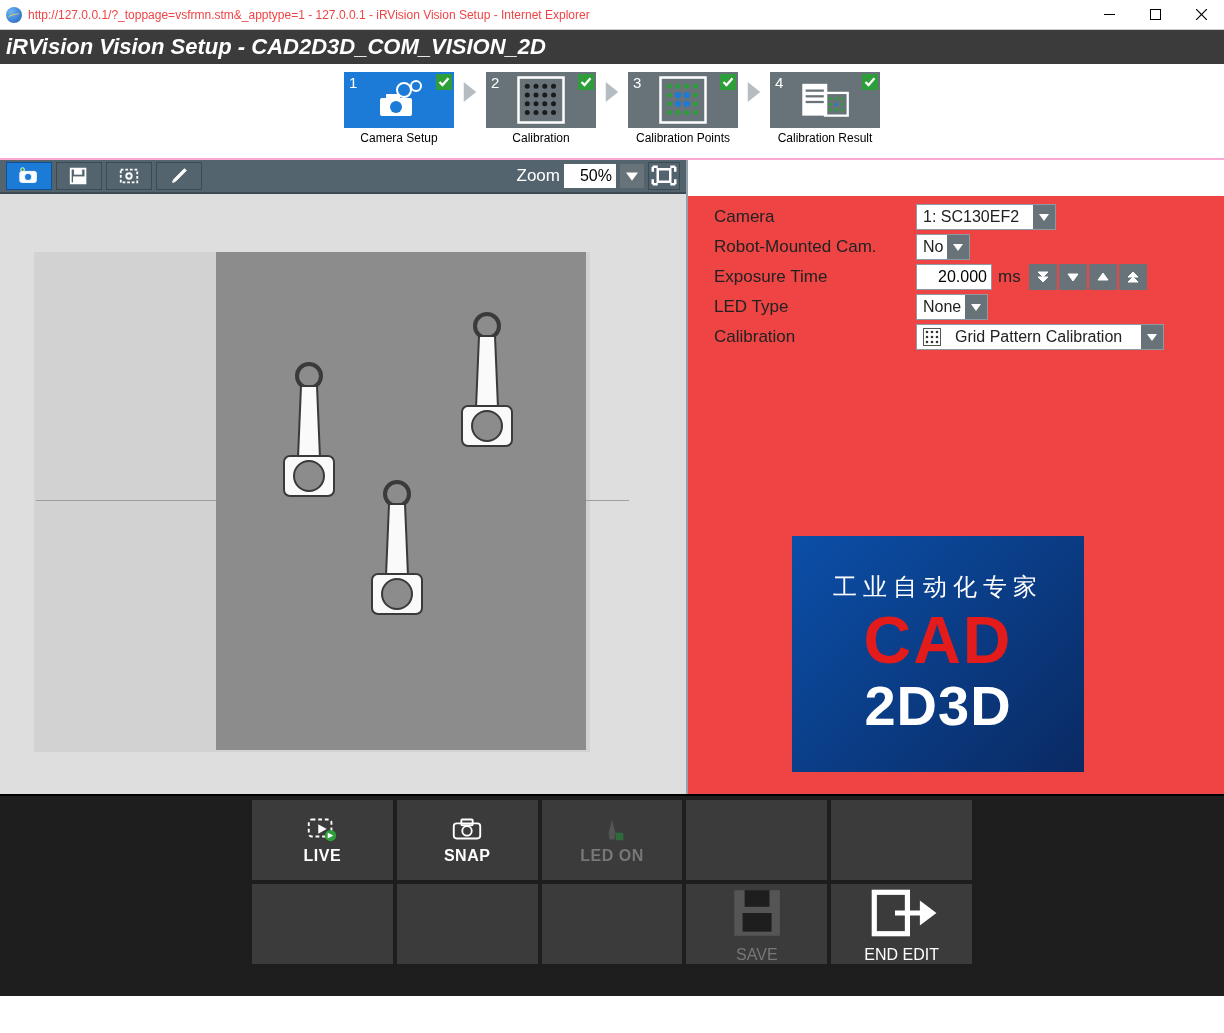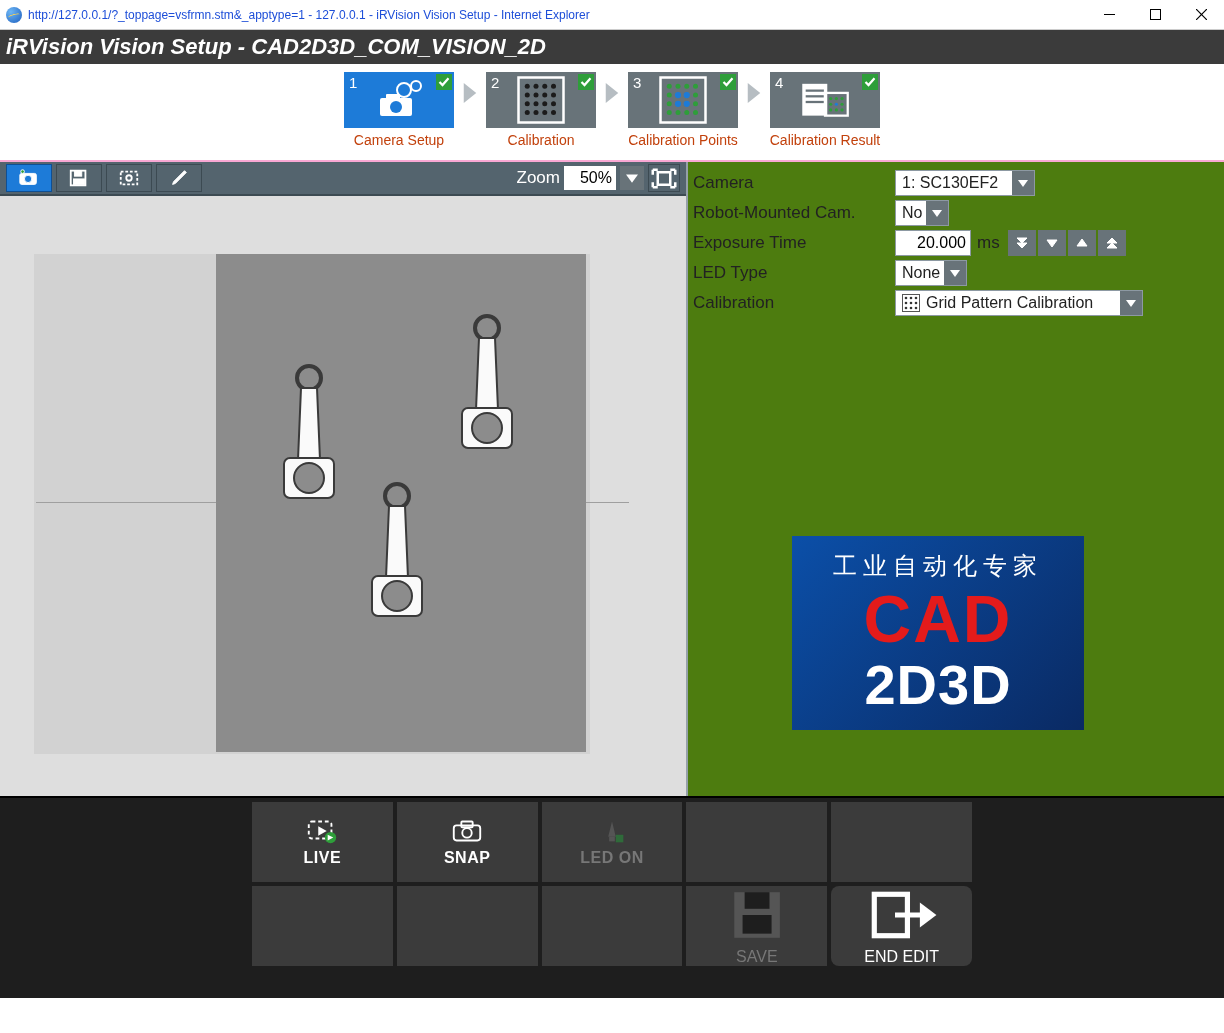--- a/index.html
+++ b/index.html
@@ -2,47 +2,47 @@
 <html><head>
 <meta charset="utf-8">
 <style>
   * { box-sizing: border-box; margin: 0; padding: 0; font-family: "Segoe UI", Arial, sans-serif; }
   body { width: 1224px; height: 1033px; background: #fff; overflow: hidden; }
 
   
   .titlebar { height: 30px; background: #fff; display: flex; align-items: center; font-size: 12px; border-bottom: 1px solid #ccc; }
   .titlebar .ie-icon { width: 16px; height: 16px; margin: 0 6px; background: radial-gradient(circle at 30% 30%, #6cb6f5, #1e5fbf); border-radius: 50%; position: relative; }
   .titlebar .ie-icon::after { content:""; position:absolute; left:2px; top:7px; width:12px; height:3px; border-top:1px solid #ffd24d; border-radius:50%; transform:rotate(-15deg); }
-  .titlebar .url { color: #1d4ed8; }
+  .titlebar .url { color: #ef4444; }
   .titlebar .spacer { flex: 1; }
   .win-btn { width: 46px; height: 30px; display: flex; align-items: center; justify-content: center; color: #333; }
   .win-btn svg { width: 11px; height: 11px; }
 
   
   .app-band { height: 34px; background: #3b3b3b; color: #fff; display:flex; align-items: center; padding: 16px 6px; font-size: 22px; font-weight: bold; font-style: italic; }
 
   
   .wizard { background: #fff; padding: 8px 0 6px 0; display: flex; justify-content: center; align-items: flex-start; gap: 4px; border-bottom: 6px solid #fff; }
   .step-wrap { display:flex; flex-direction:column; align-items:center; }
   .step { width: 110px; height: 56px; background: #687379; position: relative; display:flex; align-items:center; justify-content:center; }
   .step.active { background: #1d7bd8; }
   .step .num { position: absolute; top: 2px; left: 5px; color: #fff; font-size: 15px; }
   .step .check { position:absolute; top:2px; right:2px; width:16px; height:16px; background:#2e9e3a; display:flex; align-items:center; justify-content:center;}
   .step .check svg { width:12px; height:12px; stroke:#fff; stroke-width:3; fill:none;}
-  .step-label { width:120px; text-align:center; font-size:14px; color:#c2410c; margin-top:4px; line-height:1.15;}
+  .step-label { width:120px; text-align:center; font-size:12px; color:#000000; margin-top:4px; line-height:1.15;}
   .wiz-arrow { align-self:center; color:#aab2b8; margin-top:-30px;}
   .wiz-arrow svg{ width:14px; height:20px; fill:#b6bdc2;}
 
   
   .step-icon { width:50px; height:40px; display:flex; align-items:center; justify-content:center; }
 
   
   .main { display:flex; height: 636px; border-top: 2px solid #f9a8d4; }
   .left-pane { width: 688px; background:#dedede; display:flex; flex-direction:column; border-right:2px solid #95a0a8;}
-  .right-pane { flex:1; background:#4d7c0f; padding: 6px 5px; font-size:17px; color:#222;}
+  .right-pane { flex:1; background:#ef4444; padding: 6px 26px; font-size:17px; color:#222;margin-top:36px;}
 
   
   .img-toolbar { height: 34px; background: #54646e; border-bottom:2px solid #3c4a52; display:flex; align-items:center;}
   .tb-group { display:flex; gap:4px; padding: 0 6px; height:100%; align-items:center;}
   .tb-btn { width:46px; height:28px; background:#54646e; border:1px solid #3c4a52; display:flex; align-items:center; justify-content:center; cursor:pointer;}
   .tb-btn.active { background:#1d7bd8; border-color:#0f4f93;}
   .tb-btn svg { width:22px; height:20px; fill:#fff; stroke:#fff;}
   .zoom-area { margin-left:auto; display:flex; align-items:center; gap:4px; padding-right:6px; color:#fff; font-size:17px;}
   .zoom-val { background:#fff; color:#000; height:24px; width:52px; display:flex; align-items:center; justify-content:flex-end; padding-right:4px; font-size:16px;}
   .zoom-dd { width:24px; height:24px; background:#687379; display:flex; align-items:center; justify-content:center; cursor:pointer;}
@@ -60,43 +60,43 @@
   .prop-row { display:flex; align-items:center; height:30px; }
   .prop-label { width:202px; }
   .sel { display:flex; align-items:center; height:26px; border:1px solid #8d99a3;}
   .sel-text { padding: 0 6px; background:#fff; height:100%; display:flex; align-items:center; font-size:16px;}
   .sel-dd { width:22px; height:100%; background:#687379; display:flex; align-items:center; justify-content:center; cursor:pointer;}
   .sel-dd svg{width:10px;height:10px;fill:#fff;}
   .num-input { width:76px; height:26px; border:1px solid #8d99a3; text-align:right; padding-right:4px; font-size:16px;}
   .unit { margin: 0 6px; }
   .stepper-btn { width:28px; height:26px; background:#687379; display:flex; align-items:center; justify-content:center; margin-left:2px; cursor:pointer;}
   .stepper-btn svg{width:14px;height:14px;fill:#fff;stroke:#fff;stroke-width:1;}
-  .calib-row .sel-text { display:flex; align-items:center; gap:6px;}
+  .calib-row .sel-text { display:flex; align-items:center; gap:14px;}
   .grid-icon { width:18px; height:18px; }
 
   
-  .logo-card { position:absolute; right:140px; top:536px; width:292px; height:194px; background: linear-gradient(135deg,#0b4fa8,#0a2a63); display:flex; flex-direction:column; align-items:center; justify-content:center; color:#fff;}
+  .logo-card { position:absolute; right:140px; top:536px; width:292px; height:236px; background: linear-gradient(135deg,#0b4fa8,#0a2a63); display:flex; flex-direction:column; align-items:center; justify-content:center; color:#fff;}
   .logo-card .line1 { font-size:24px; letter-spacing:6px; margin-bottom:4px;}
   .logo-card .line2 { font-size:66px; font-weight:900; color:#e41b1b; letter-spacing:2px; line-height:1;}
   .logo-card .line3 { font-size:56px; font-weight:900; color:#fff; letter-spacing:1px;}
 
   
   .bottom { height: 202px; background:#1e1e1e; border-top:2px solid #000; }
   .btn-row { display:flex; gap:4px; padding:4px 4px 2px 4px; justify-content:flex-start;}
   .big-btn { width:142px; height:80px; background:#3b3b3b; display:flex; flex-direction:column; align-items:center; justify-content:center; gap:4px; color:#fff; cursor:pointer;}
   .big-btn.disabled { color:#777; cursor:default;}
   .big-btn .lbl { font-size:16px; font-weight:bold; letter-spacing:0.5px;}
   .big-btn svg { width:34px; height:28px; }
   .blank-left { width:246px; height:80px; }
   .blank-right { width:246px; height:80px; }
 
   .btn-row2 { display:flex; gap:4px; padding:2px 4px; justify-content:center;}
   .save-btn,.end-btn { width:142px; height:80px; background:#3b3b3b; display:flex; flex-direction:column; align-items:center; justify-content:center; gap:4px;}
   .save-btn { color:#777; }
-  .end-btn { color:#fff; cursor:pointer;border-radius:8px;}
+  .end-btn { color:#fff; cursor:pointer;}
 
 </style>
 </head>
 <body>
 
 <div class="titlebar">
   <span class="ie-icon"></span>
   <span class="url">http://127.0.0.1/?_toppage=vsfrmn.stm&amp;_apptype=1 - 127.0.0.1 - iRVision Vision Setup - Internet Explorer</span>
   <span class="spacer"></span>
   <div class="win-btn">

